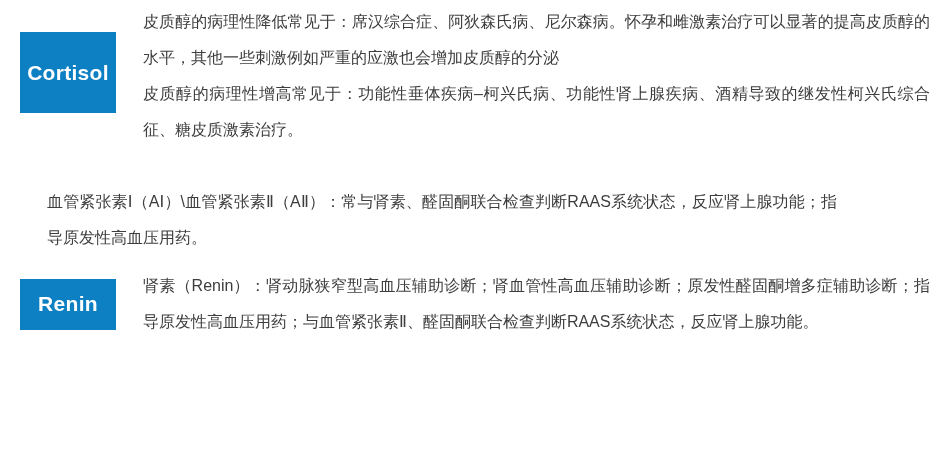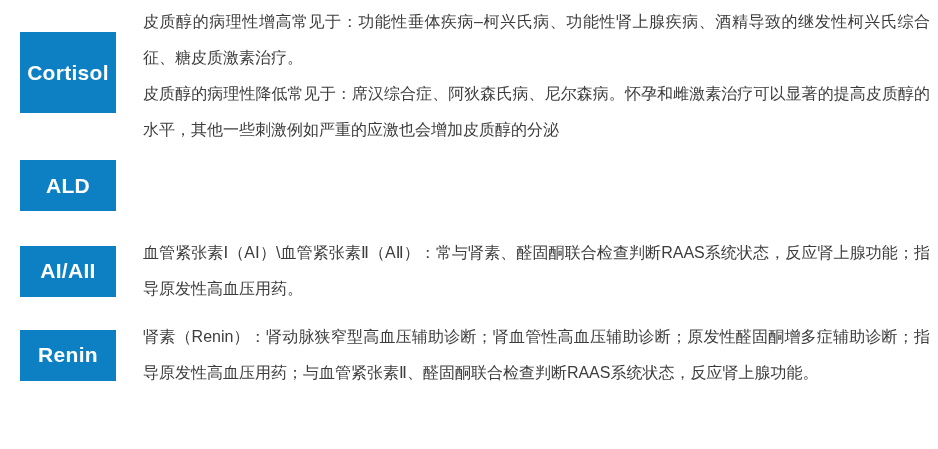--- a/index.html
+++ b/index.html
@@ -61,38 +61,32 @@
 </head>
 <body>
 
 <div class="page">
 
   <div class="row first">
     <div class="label-box">
       <span>Cortisol</span>
     </div>
     <div class="row-text">
+      <p>皮质醇的病理性降低常见于：席汉综合症、阿狄森氏病、尼尔森病。怀孕和雌激素治疗可以显著的提高皮质醇的水平，其他一些刺激例如严重的应激也会增加皮质醇的分泌</p>
       <p>皮质醇的病理性增高常见于：功能性垂体疾病–柯兴氏病、功能性肾上腺疾病、酒精导致的继发性柯兴氏综合征、糖皮质激素治疗。</p>
-      <p>皮质醇的病理性降低常见于：席汉综合症、阿狄森氏病、尼尔森病。怀孕和雌激素治疗可以显著的提高皮质醇的水平，其他一些刺激例如严重的应激也会增加皮质醇的分泌</p>
-    </div>
-  </div>
-
-  <div class="row">
-    <div class="label-box">
-      <span>ALD</span>
     </div>
   </div>
 
   <div class="row">
   </div>
 
   <div class="row">
-    <div class="label-box">
-      <span>AI/AII</span>
-    </div>
+  </div>
+
+  <div class="row">
     <div class="row-text">
       <p>血管紧张素Ⅰ（AⅠ）\血管紧张素Ⅱ（AⅡ）：常与肾素、醛固酮联合检查判断RAAS系统状态，反应肾上腺功能；指导原发性高血压用药。</p>
     </div>
   </div>
 
   <div class="row">
     <div class="label-box">
       <span>Renin</span>
     </div>
     <div class="row-text">

